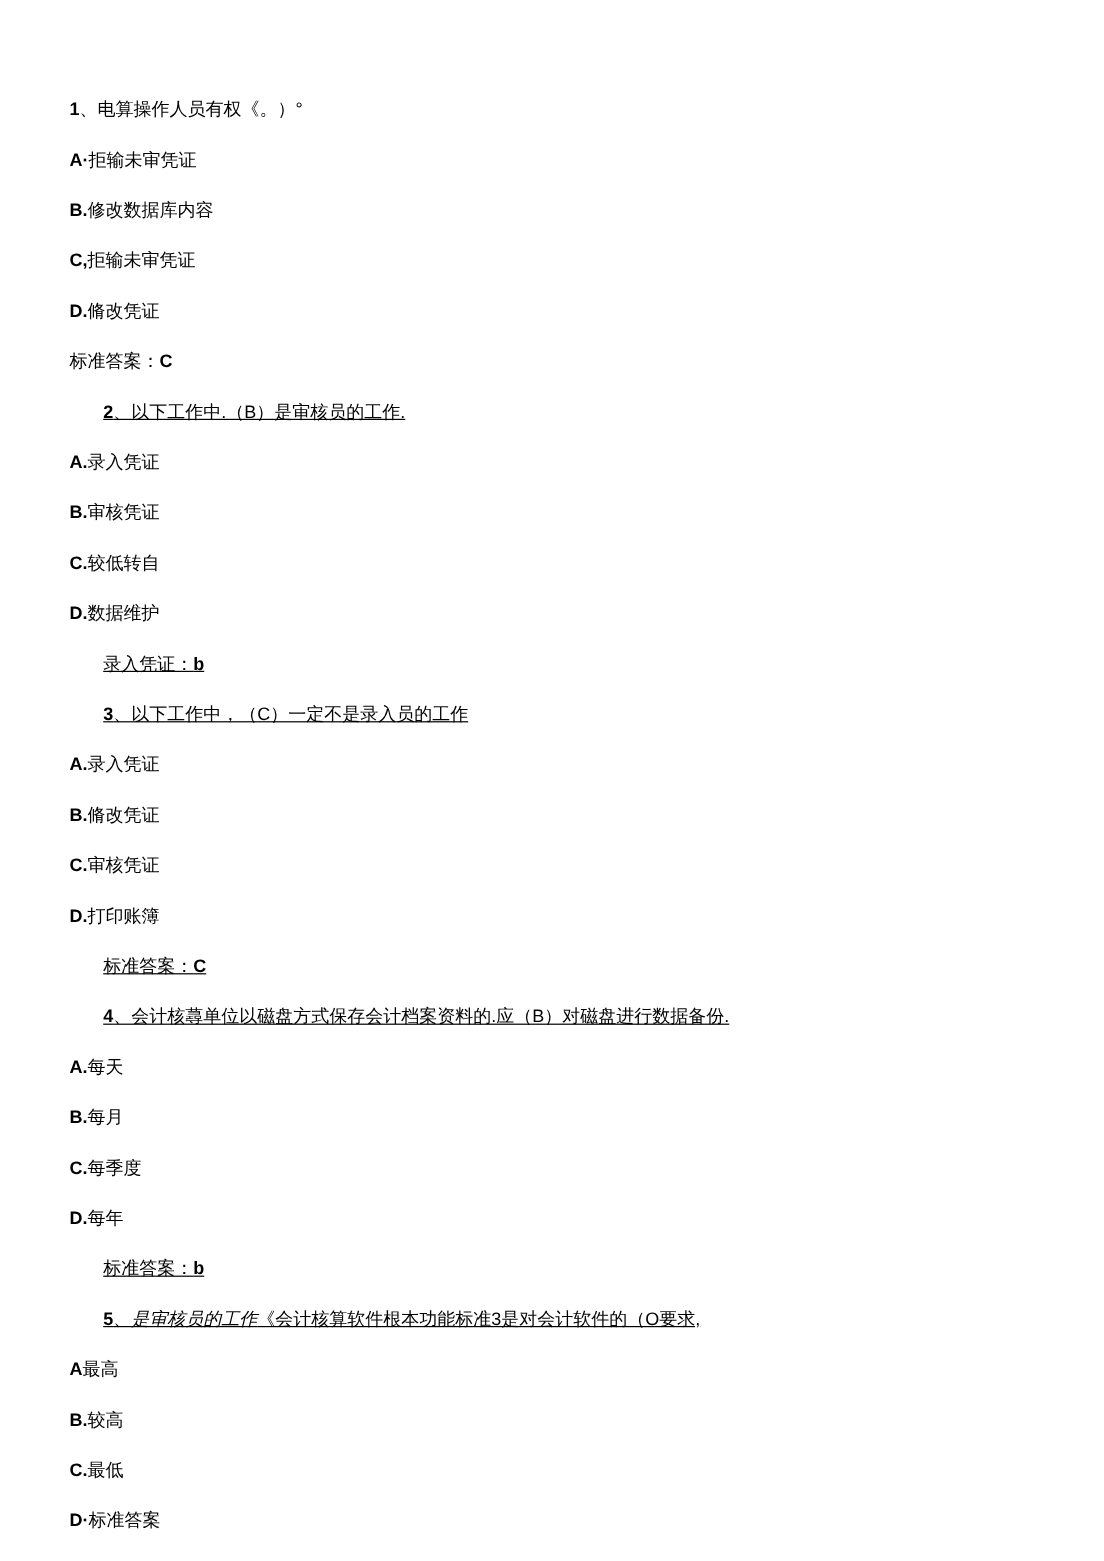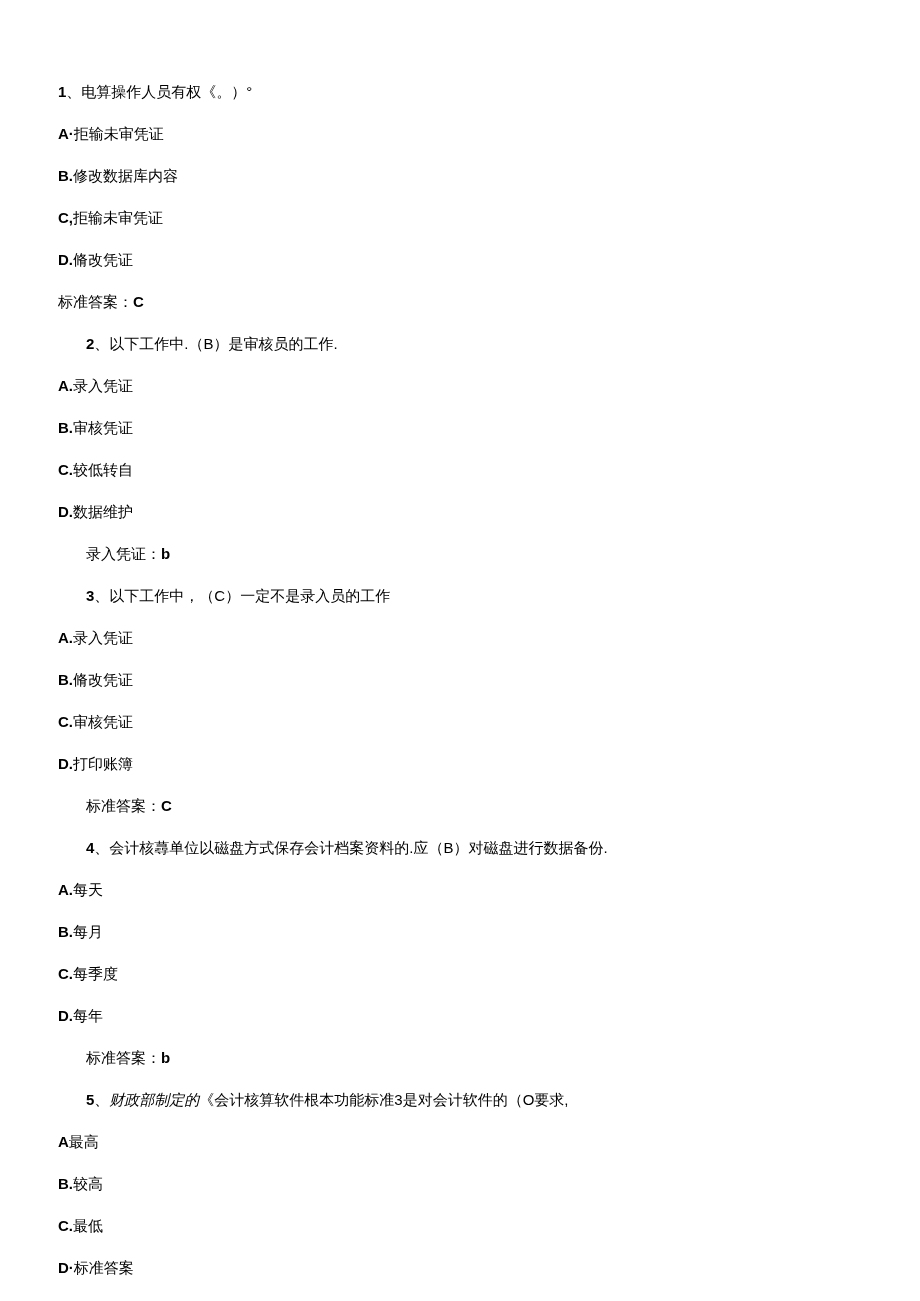--- a/index.html
+++ b/index.html
@@ -14,20 +14,21 @@
       color: #000000;
       line-height: 1.6;
       padding: 80px 58px 40px 58px;
       width: 920px;
     }
     .line {
       margin-bottom: 18px;
     }
     .indent {
       padding-left: 28px;
+      text-decoration: underline;
     }
     .bold {
       font-weight: bold;
     }
     .italic {
       font-style: italic;
     }
     .q-num {
       font-weight: bold;
     }
@@ -68,19 +69,19 @@
 <div class="line indent">
   <span class="q-num">4</span><span>、会计核蕁单位以磁盘方式保存会计档案资料的.应（B）对磁盘进行数据备份.</span>
 </div>
 <div class="line"><span class="opt-label">A.</span><span>每天</span></div>
 <div class="line"><span class="opt-label">B.</span><span>每月</span></div>
 <div class="line"><span class="opt-label">C.</span><span>每季度</span></div>
 <div class="line"><span class="opt-label">D.</span><span>每年</span></div>
 <div class="line indent"><span>标准答案：</span><span class="bold">b</span></div>
 
 <div class="line indent">
-  <span class="q-num">5</span><span>、</span><span class="italic">财政部制定的</span><span>《会计核算软件根本功能标准3是对会计软件的（O要求,</span>
+  <span class="q-num">5</span><span>、</span><span class="italic">是审核员的工作</span><span>《会计核算软件根本功能标准3是对会计软件的（O要求,</span>
 </div>
 <div class="line"><span class="opt-label">A</span><span>最高</span></div>
 <div class="line"><span class="opt-label">B.</span><span>较高</span></div>
 <div class="line"><span class="opt-label">C.</span><span>最低</span></div>
 <div class="line"><span class="opt-label">D·</span><span>标准答案</span></div>
 <div class="line"></div>
 
 </body></html>

